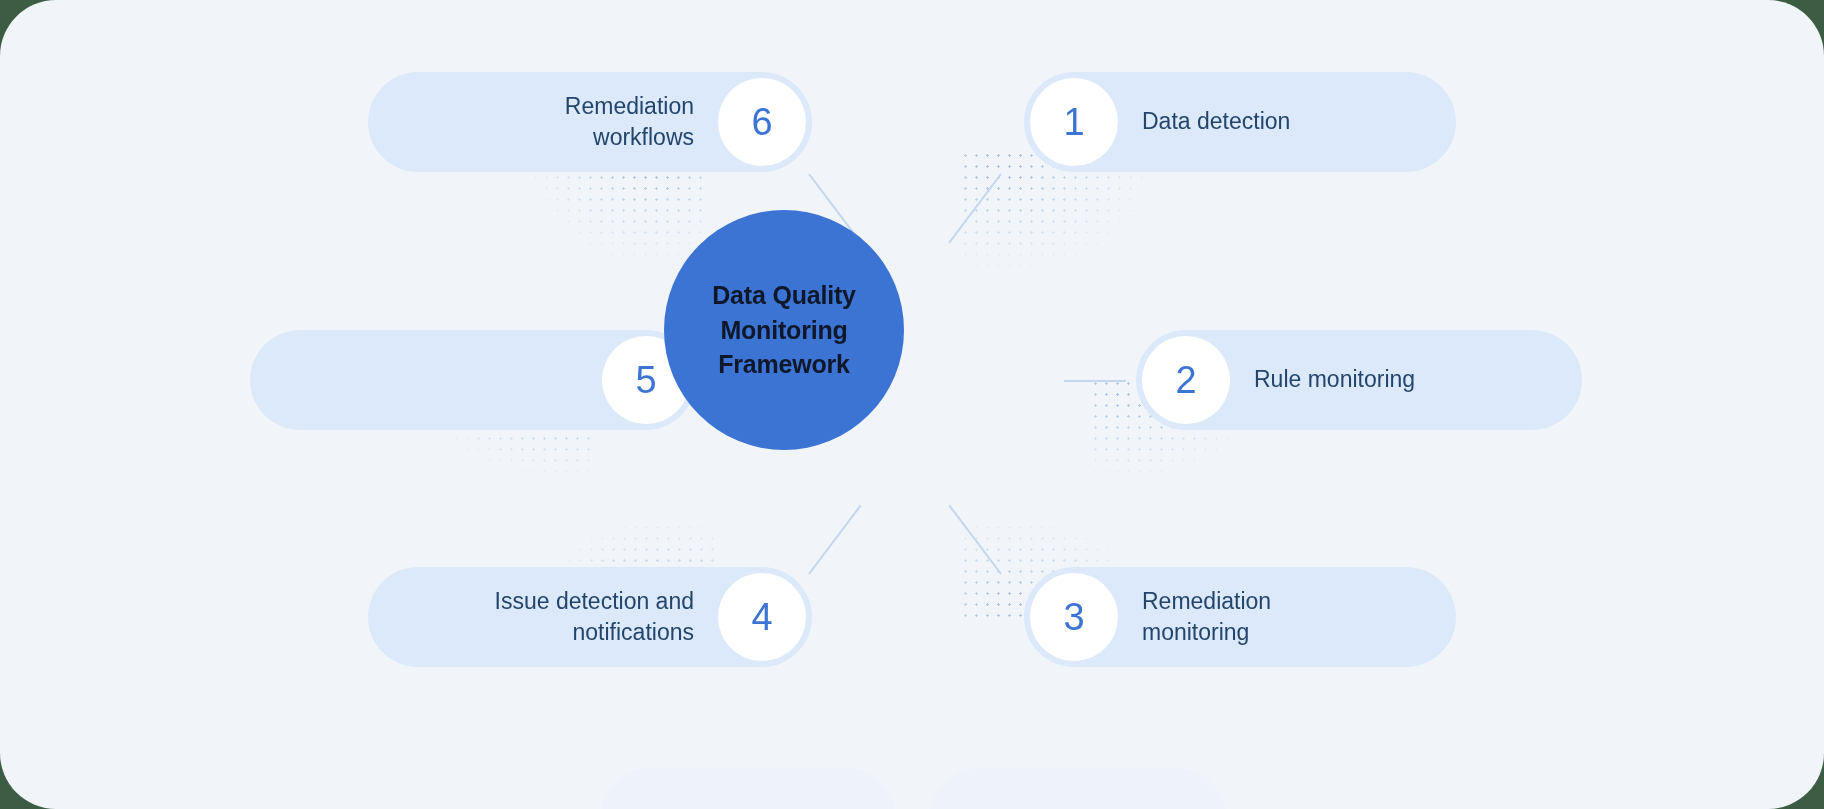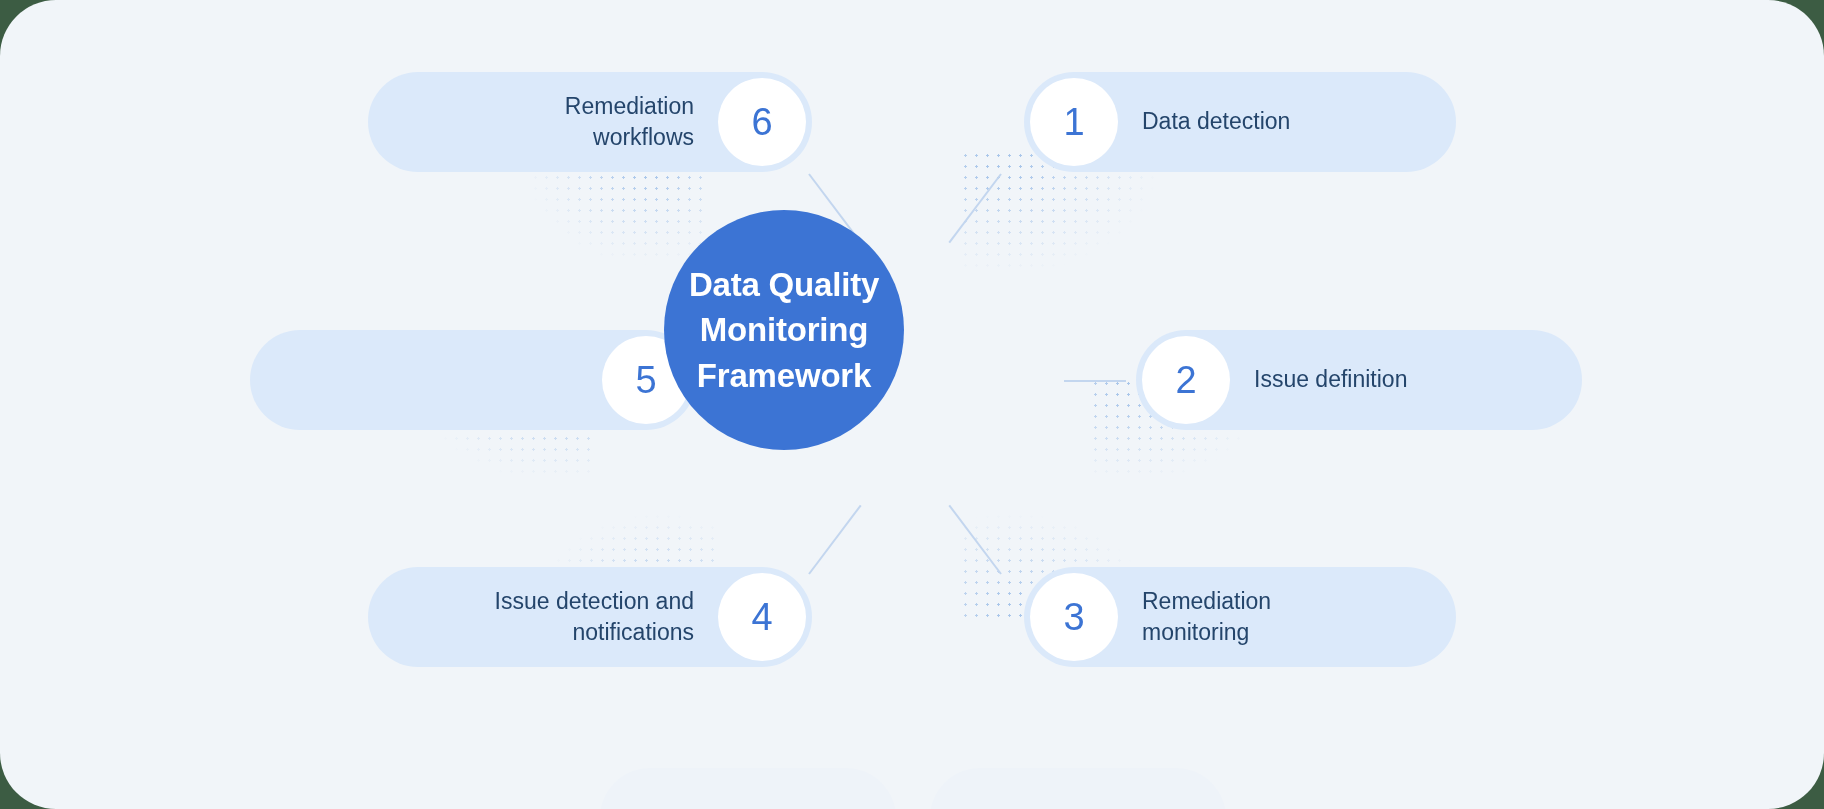--- a/index.html
+++ b/index.html
@@ -34,22 +34,22 @@
     height: 240px;
     border-radius: 50%;
     background: #3c74d4;
     display: flex;
     align-items: center;
     justify-content: center;
     text-align: center;
     z-index: 6;
   }
   #hub-label {
-    color: #ffffff;
-    font-size: 33px;
+    color: #0f172a;
+    font-size: 25px;
     font-weight: 700;
     line-height: 1.38;
     letter-spacing: -0.2px;
     white-space: pre-line;
   }
 
   
   .pill {
     position: absolute;
     height: 100px;
@@ -190,21 +190,21 @@
     <div class="badge">1</div>
     <div class="pill-label">Data detection</div>
   </div>
 
   <div class="pill left" id="pill-5">
     <div class="badge">5</div>
   </div>
 
   <div class="pill right" id="pill-2">
     <div class="badge">2</div>
-    <div class="pill-label">Issue definition</div>
+    <div class="pill-label">Rule monitoring</div>
   </div>
 
   <div class="pill left" id="pill-4">
     <div class="badge">4</div>
     <div class="pill-label">Issue detection and
 notifications</div>
   </div>
 
   <div class="pill right" id="pill-3">
     <div class="badge">3</div>

